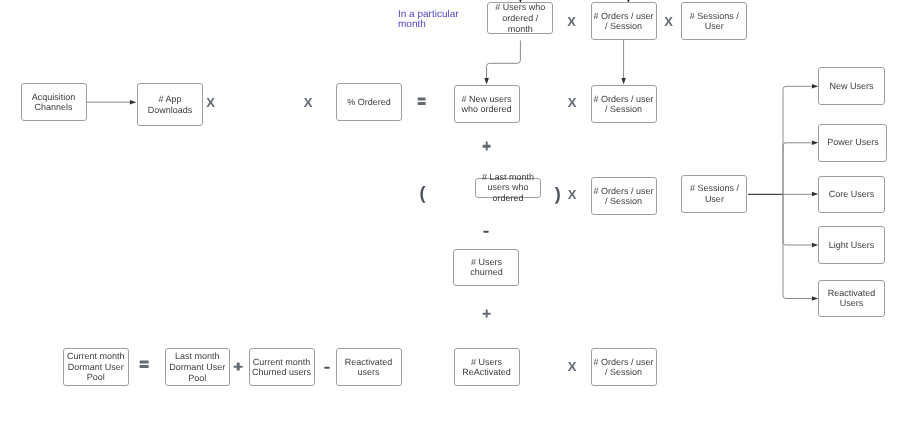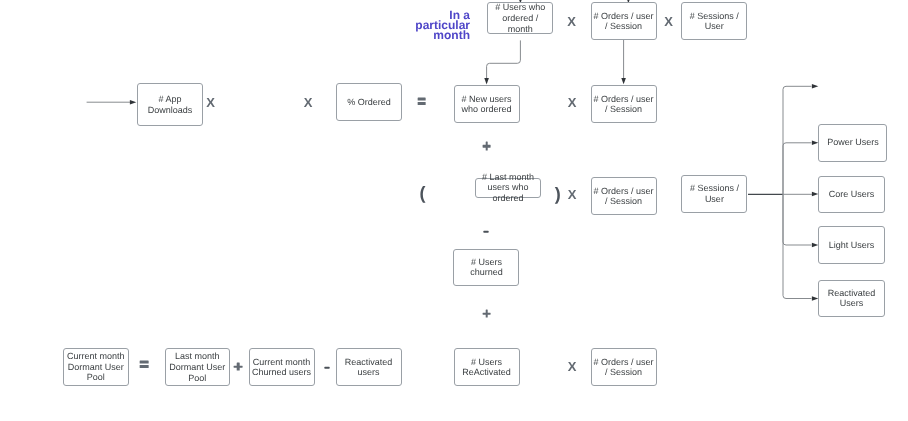--- a/index.html
+++ b/index.html
@@ -47,24 +47,24 @@
   .opshape { }
   .opshape .sr { position:absolute; width:1px; height:1px; overflow:hidden; clip:rect(0 0 0 0); white-space:nowrap; }
   .bar-h { position:absolute; left:50%; top:50%; width:8.8px; height:2.6px; transform:translate(-50%,-50%); background:#636a72; border-radius:0.4px; }
   .bar-v { position:absolute; left:50%; top:50%; width:2.6px; height:8.8px; transform:translate(-50%,-50%); background:#636a72; border-radius:0.4px; }
   .bar-e1 { position:absolute; left:50%; top:50%; width:8.7px; height:2.3px; transform:translate(-50%,-100%) translateY(-1.1px); background:#636a72; border-radius:0.4px; }
   .bar-e2 { position:absolute; left:50%; top:50%; width:8.7px; height:2.3px; transform:translate(-50%,0%) translateY(1.1px); background:#636a72; border-radius:0.4px; }
   .bar-m { position:absolute; left:50%; top:50%; width:5px; height:2.3px; transform:translate(-50%,-50%); background:#4a5057; border-radius:0.3px; }
   .note {
     position: absolute;
     color: #4f46c8;
-    font-weight: bold;
-    font-size: 12px;
+    font-weight: normal;
+    font-size: 10px;
     line-height: 10.4px;
-    text-align: right;
+    text-align: left;
     white-space: pre-line;
     z-index: 3;
   }
   svg.edges {
     position: absolute;
     left: 0; top: 0;
     width: 908px; height: 421px;
     overflow: visible;
     z-index: 1;
   }
@@ -90,20 +90,24 @@
   <polygon points="818.3,86.3 811.9,84.0 811.9,88.6"></polygon>
   <path d="M 783.0 194.3 L 783.0 145.8 Q 783.0 142.8 786.0 142.8 L 811.5 142.8"></path>
   <polygon points="818.3,142.8 811.9,140.5 811.9,145.1"></polygon>
   <path d="M 783.0 194.3 L 811.9 194.3"></path>
   <polygon points="818.3,194.0 811.9,191.7 811.9,196.3"></polygon>
   <path d="M 783.0 194.3 L 783.0 242.0 Q 783.0 245.0 786.0 245.0 L 811.5 245.0"></path>
   <polygon points="818.3,245.0 811.9,242.7 811.9,247.3"></polygon>
   <path d="M 783.0 194.3 L 783.0 295.5 Q 783.0 298.5 786.0 298.5 L 811.5 298.5"></path>
   <polygon points="818.3,298.5 811.9,296.2 811.9,300.8"></polygon>
 </svg>
+  <div class="node" style="left:20.5px;top:83.4px;width:66px;height:37.8px">
+      <span>Acquisition
+Channels</span>
+    </div>
   <div class="node" style="left:137.0px;top:83.4px;width:66px;height:43px">
       <span># App
 Downloads</span>
     </div>
   <div class="node" style="left:336.0px;top:83.4px;width:66px;height:37.8px">
       <span>% Ordered</span>
     </div>
   <div class="node" style="left:487.3px;top:2.3px;width:66px;height:32px">
       <span># Users who
 ordered /
@@ -160,20 +164,23 @@
       <span>Reactivated
 users</span>
     </div>
   <div class="node" style="left:453.6px;top:348.4px;width:66px;height:37.8px">
       <span># Users
 ReActivated</span>
     </div>
   <div class="node" style="left:590.5px;top:348.4px;width:66px;height:37.8px">
       <span># Orders / user
 / Session</span>
+    </div>
+  <div class="node" style="left:818.4px;top:67.4px;width:66.4px;height:37.9px">
+      <span>New Users</span>
     </div>
   <div class="node" style="left:818.4px;top:123.9px;width:69px;height:37.8px">
       <span>Power Users</span>
     </div>
   <div class="node" style="left:818.4px;top:176px;width:66.4px;height:37.3px">
       <span>Core Users</span>
     </div>
   <div class="node" style="left:818.4px;top:226.4px;width:66.4px;height:37.9px">
       <span>Light Users</span>
     </div>

